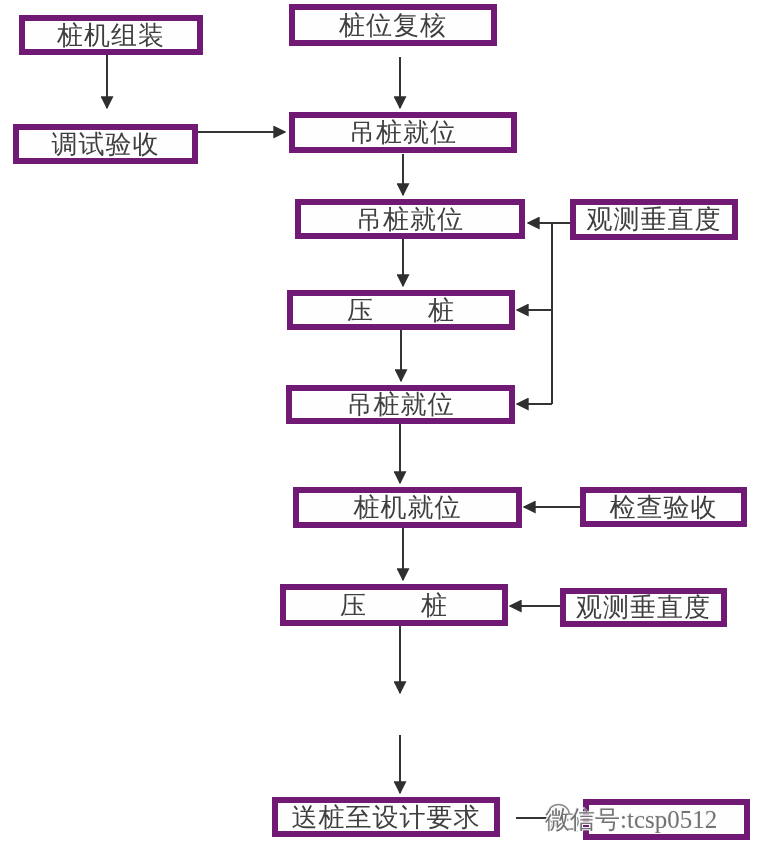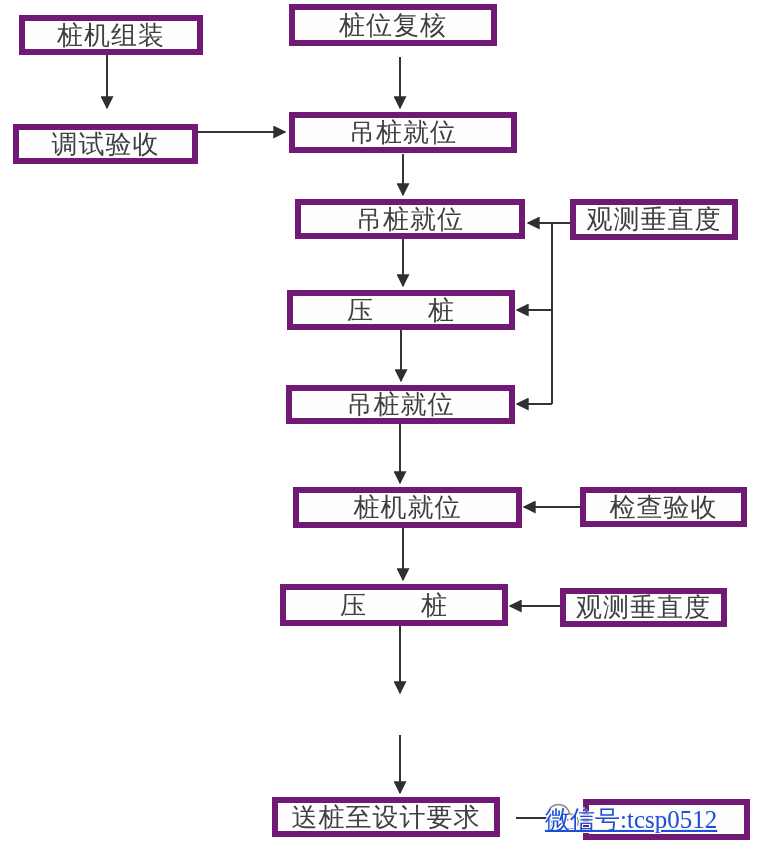--- a/index.html
+++ b/index.html
@@ -39,25 +39,24 @@
     height: 36px;
     z-index: 3;
   }
   .wm-text {
     position: absolute;
     left: 545px;
     top: 803px;
     width: 210px;
     z-index: 4;
     font-size: 25px;
-    color: #1d4ed8;
+    color: #737373;
     letter-spacing: 0px;
     text-shadow: 1px 1px 0 #ffffff, -1px -1px 0 #f2f2f2;
     white-space: nowrap;
-    text-decoration: underline;
   }
 </style>
 </head>
 <body>
 
 <div id="stage">
 
   <svg id="connectors" viewBox="0 0 760 853" xmlns="http://www.w3.org/2000/svg">
     <defs>
       <marker id="ah" viewBox="0 0 10 10" refX="9" refY="5" markerWidth="6.5" markerHeight="6.5" orient="auto-start-reverse">

